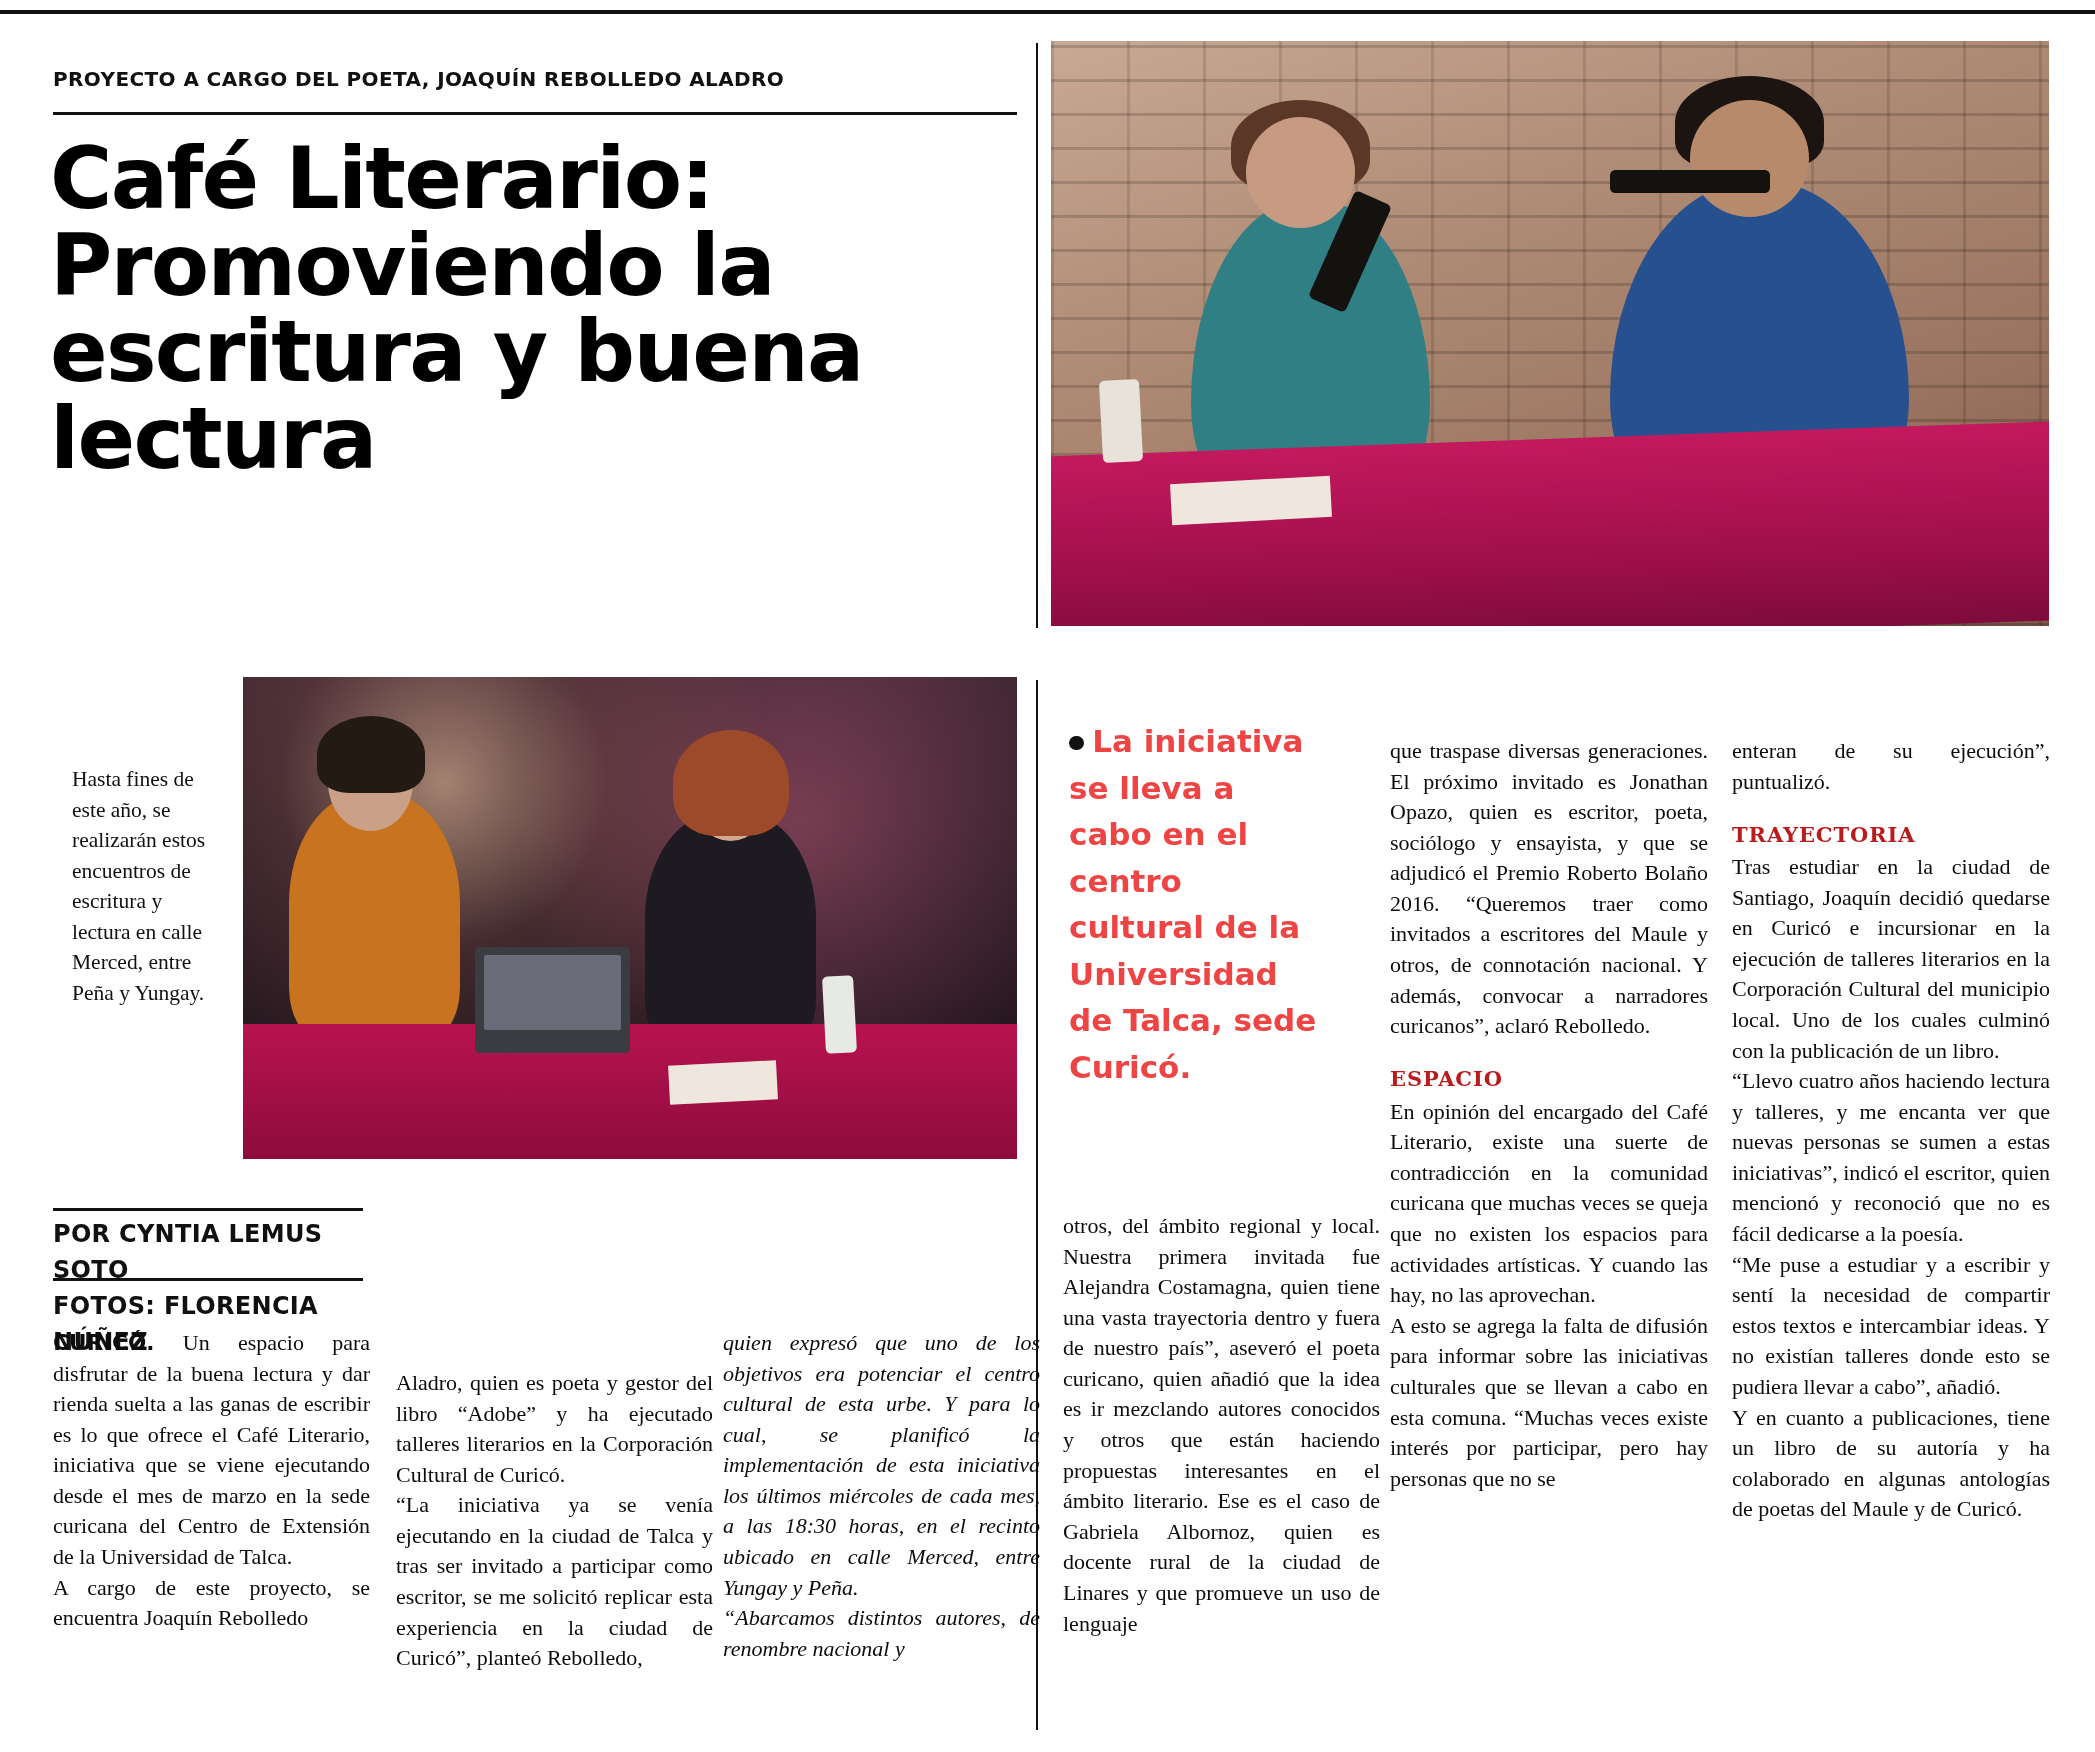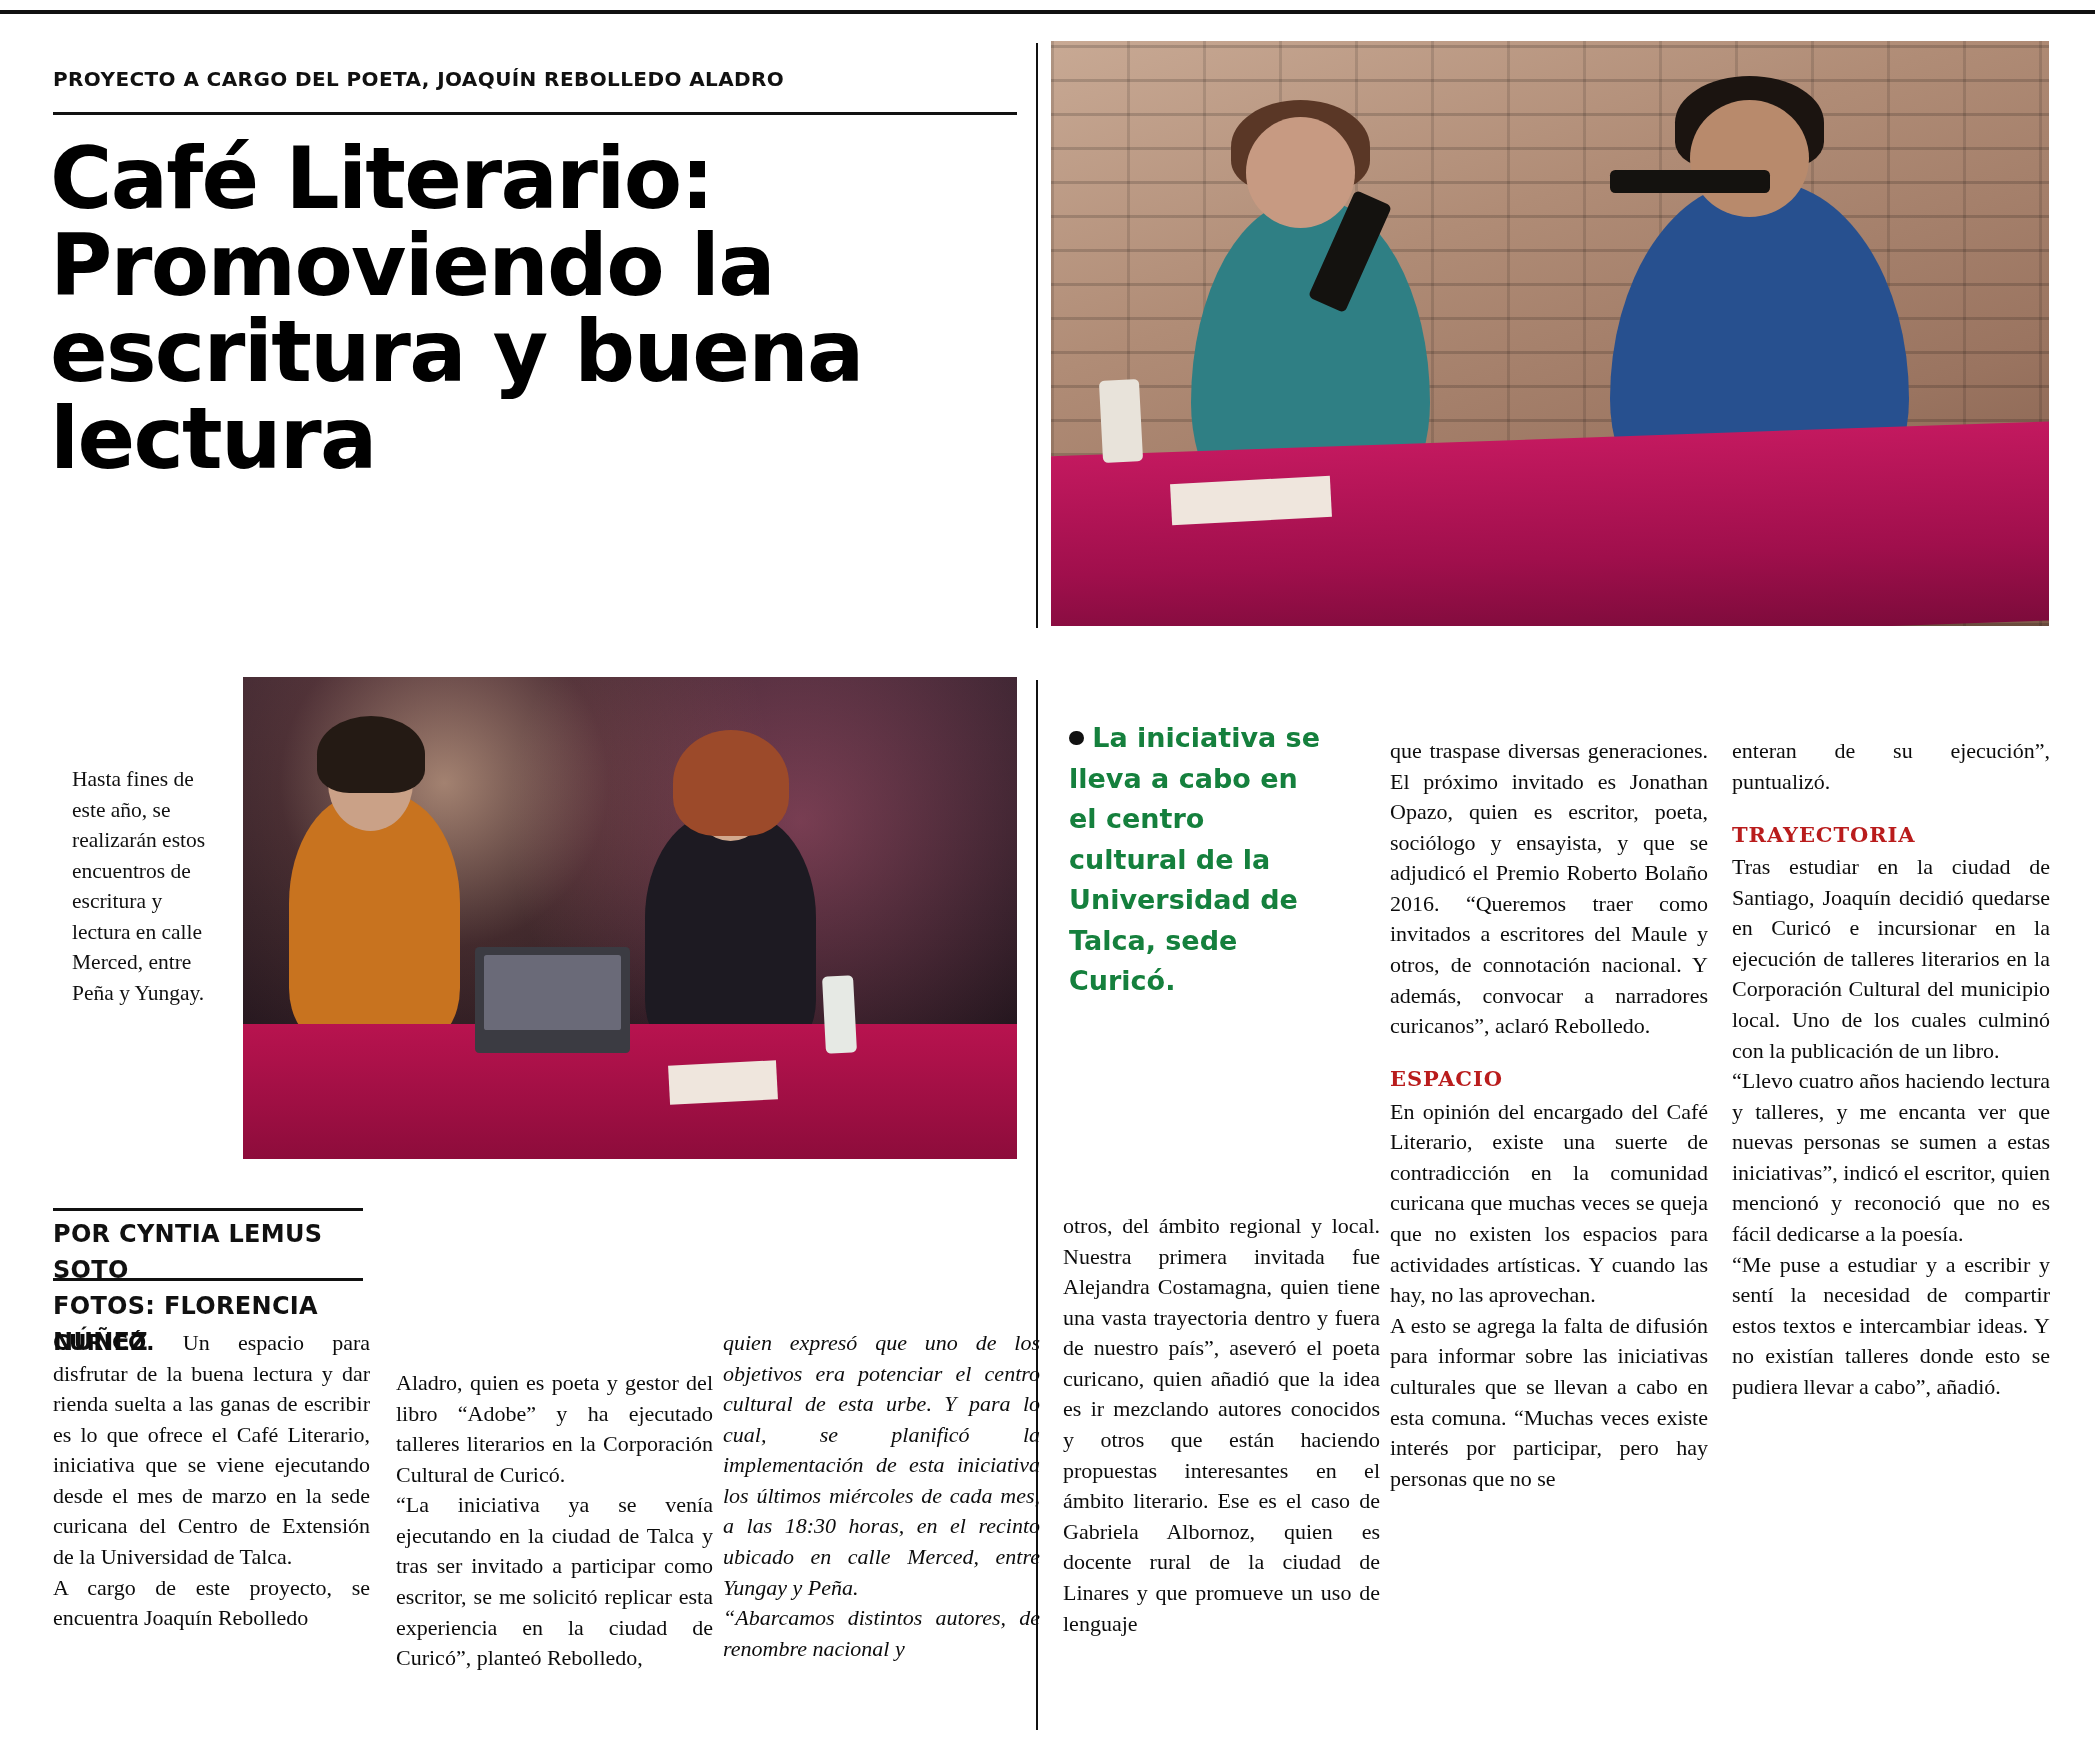--- a/index.html
+++ b/index.html
@@ -131,23 +131,23 @@
     hyphens:auto;
   }
   .col p{margin:0 0 0 0;text-indent:0;}
   .col p + p{margin-top:0px;}
   .dropcity{font-family:"DejaVu Sans", sans-serif;font-weight:700;font-size:21.5px;letter-spacing:0.3px;}
 
   .pullquote{
     position:absolute;left:1069px;top:718px;width:258px;
     font-family:"DejaVu Sans", sans-serif;
     font-weight:700;
-    font-size:27px;
+    font-size:31px;
     line-height:1.5;
-    color:#15803d;
+    color:#ef4444;
   }
   .bullet{display:inline-block;width:14.6px;height:14.6px;border-radius:50%;background:#111;margin-right:8.6px;vertical-align:1.7px;}
 
   .subhead{
     font-family:"DejaVu Serif", serif;
     font-weight:700;
     font-size:21px;
     letter-spacing:0.9px;
     color:#b91c1c;
     margin:0 0 3.4px 0;
@@ -236,16 +236,17 @@
     <p>En opinión del encargado del Café Literario, existe una suerte de contradicción en la comunidad curicana que muchas veces se queja que no existen los espacios para actividades artísticas. Y cuando las hay, no las aprovechan.</p>
     <p>A esto se agrega la falta de difusión para informar sobre las iniciativas culturales que se llevan a cabo en esta comuna. “Muchas veces existe interés por participar, pero hay personas que no se</p>
   </div>
 
   <div class="col" style="left:1732px;top:736px;width:318px;">
     <p>enteran de su ejecución”, puntualizó.</p>
     <h3 class="subhead" style="margin-top:22.4px;">TRAYECTORIA</h3>
     <p>Tras estudiar en la ciudad de Santiago, Joaquín decidió quedarse en Curicó e incursionar en la ejecución de talleres literarios en la Corporación Cultural del municipio local. Uno de los cuales culminó con la publicación de un libro.</p>
     <p>“Llevo cuatro años haciendo lectura y talleres, y me encanta ver que nuevas personas se sumen a estas iniciativas”, indicó el escritor, quien mencionó y reconoció que no es fácil dedicarse a la poesía.</p>
     <p>“Me puse a estudiar y a escribir y sentí la necesidad de compartir estos textos e intercambiar ideas. Y no existían talleres donde esto se pudiera llevar a cabo”, añadió.</p>
+    <p>Y en cuanto a publicaciones, tiene un libro de su autoría y ha colaborado en algunas antologías de poetas del Maule y de Curicó.</p>
   </div>
 
 </div>
 
 
 </body></html>

